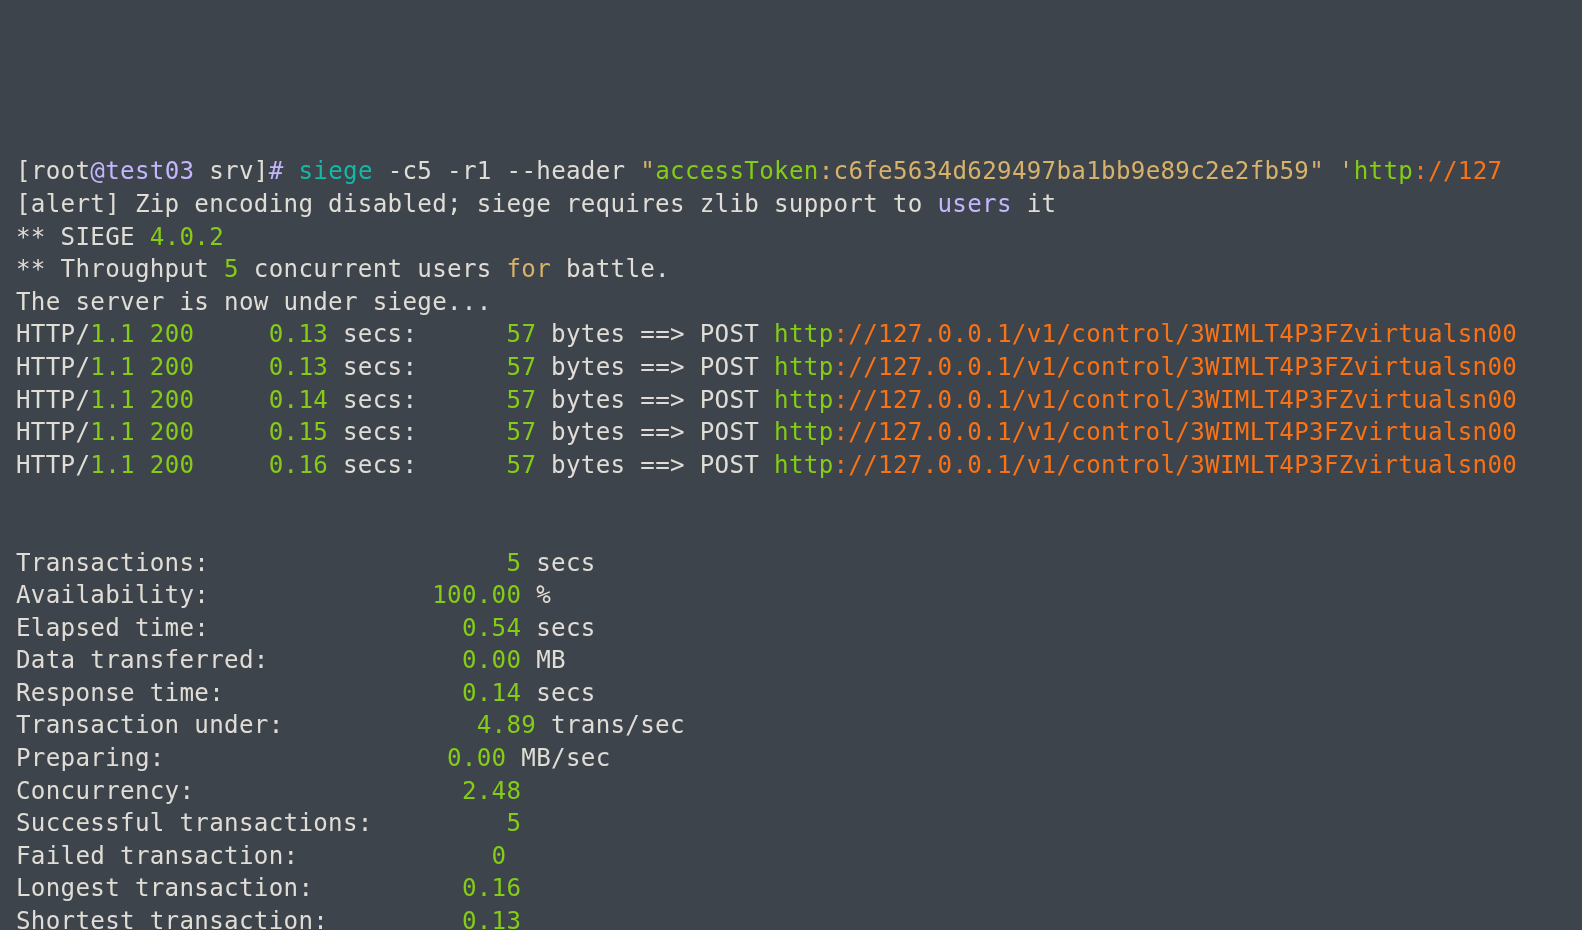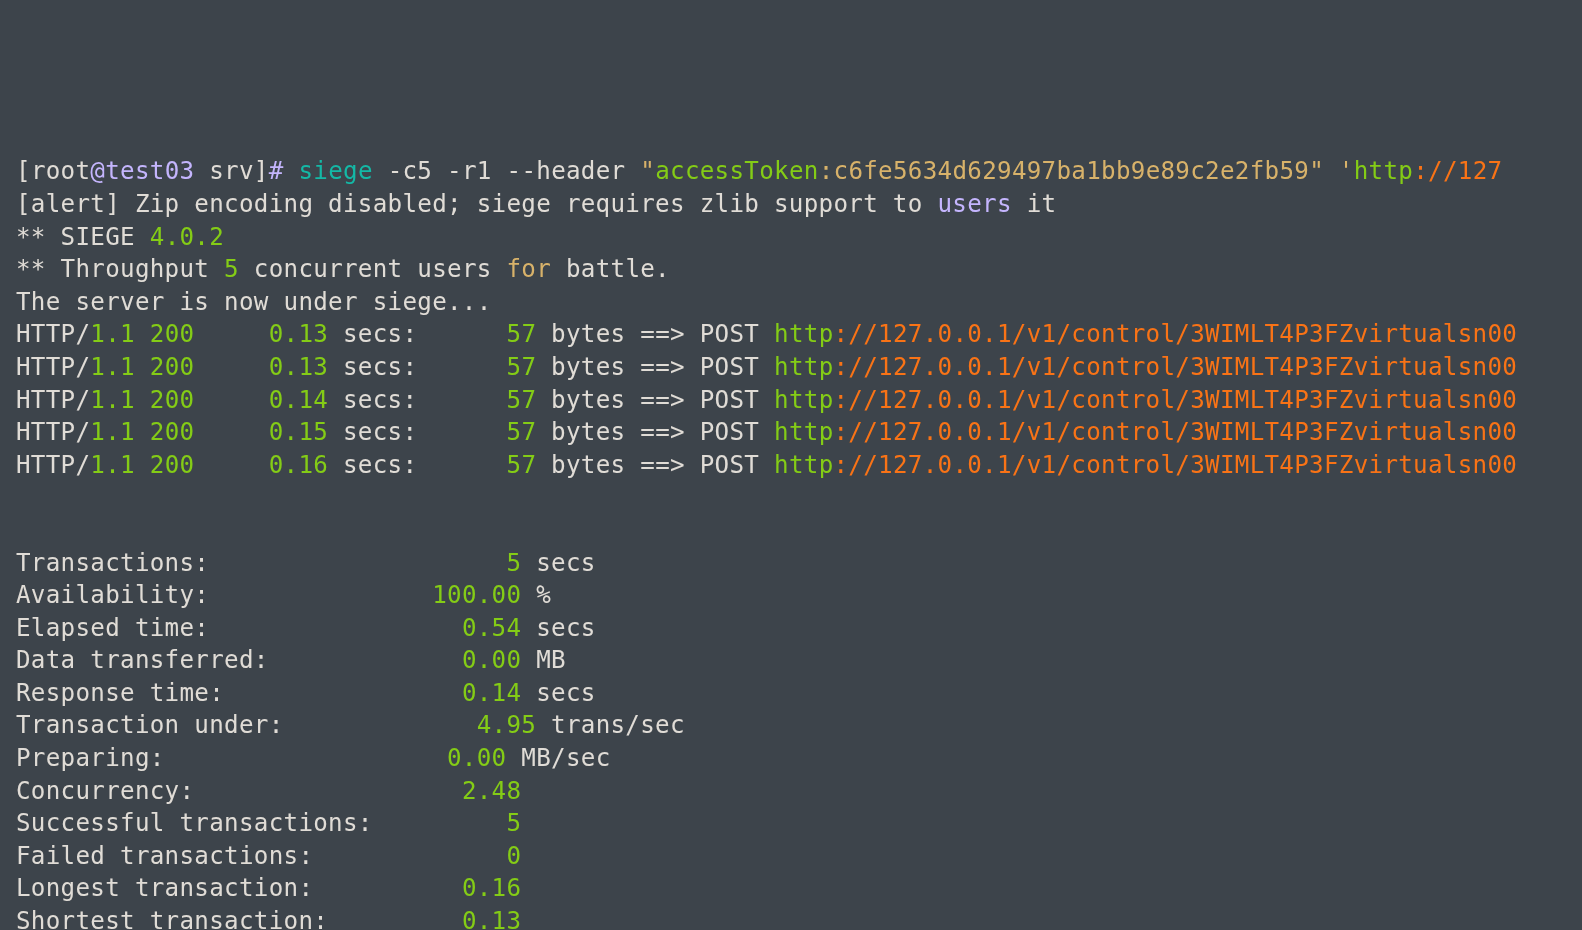--- a/index.html
+++ b/index.html
@@ -29,24 +29,24 @@
 <span class="light">HTTP/</span><span class="teal">1.1</span><span class="light"> </span><span class="teal">200</span><span class="light">     </span><span class="teal">0.14</span><span class="light"> secs:</span><span class="light">      </span><span class="teal">57</span><span class="light"> bytes ==&gt; POST </span><span class="teal">http</span><span class="comment">://127.0.0.1/v1/control/3WIMLT4P3FZvirtualsn00</span>
 <span class="light">HTTP/</span><span class="teal">1.1</span><span class="light"> </span><span class="teal">200</span><span class="light">     </span><span class="teal">0.15</span><span class="light"> secs:</span><span class="light">      </span><span class="teal">57</span><span class="light"> bytes ==&gt; POST </span><span class="teal">http</span><span class="comment">://127.0.0.1/v1/control/3WIMLT4P3FZvirtualsn00</span>
 <span class="light">HTTP/</span><span class="teal">1.1</span><span class="light"> </span><span class="teal">200</span><span class="light">     </span><span class="teal">0.16</span><span class="light"> secs:</span><span class="light">      </span><span class="teal">57</span><span class="light"> bytes ==&gt; POST </span><span class="teal">http</span><span class="comment">://127.0.0.1/v1/control/3WIMLT4P3FZvirtualsn00</span>
 </span>
 
 <span id="stats-block"><span class="light">Transactions:           </span><span class="teal">         5</span><span class="light"> secs</span>
 <span class="light">Availability:           </span><span class="teal">    100.00</span><span class="light"> %</span>
 <span class="light">Elapsed time:           </span><span class="teal">      0.54</span><span class="light"> secs</span>
 <span class="light">Data transferred:       </span><span class="teal">      0.00</span><span class="light"> MB</span>
 <span class="light">Response time:          </span><span class="teal">      0.14</span><span class="light"> secs</span>
-<span class="light">Transaction under:       </span><span class="teal">      4.95</span><span class="light"> trans/sec</span>
+<span class="light">Transaction under:       </span><span class="teal">      4.89</span><span class="light"> trans/sec</span>
 <span class="light">Preparing:             </span><span class="teal">      0.00</span><span class="light"> MB/sec</span>
 <span class="light">Concurrency:            </span><span class="teal">      2.48</span><span class="light"></span>
 <span class="light">Successful transactions:</span><span class="teal">         5</span><span class="light"></span>
-<span class="light">Failed transactions:    </span><span class="teal">         0</span><span class="light"></span>
+<span class="light">Failed transaction:    </span><span class="teal">         0</span><span class="light"></span>
 <span class="light">Longest transaction:    </span><span class="teal">      0.16</span><span class="light"></span>
 <span class="light">Shortest transaction:   </span><span class="teal">      0.13</span><span class="light"></span>
 
 </span>
 </div>
 
 
 
 </body></html>

